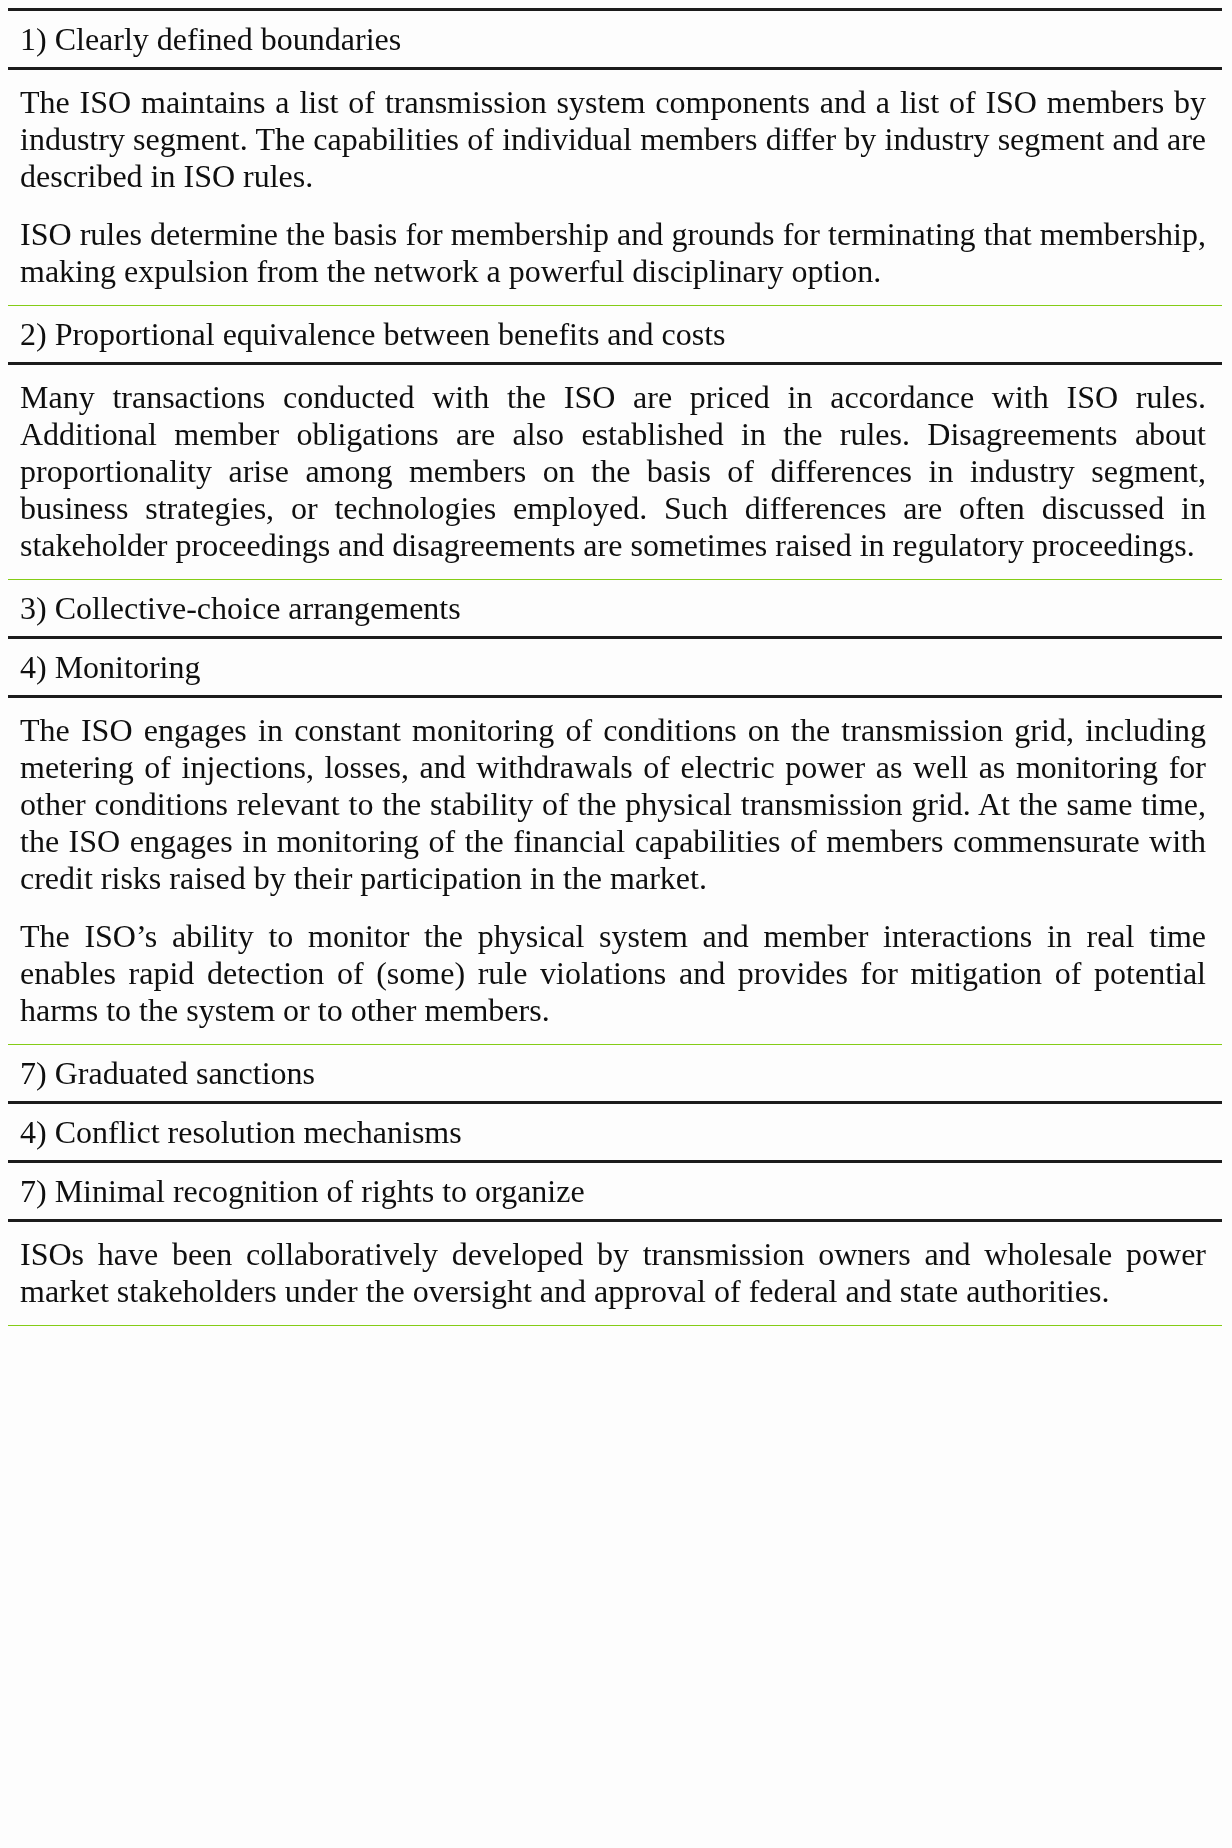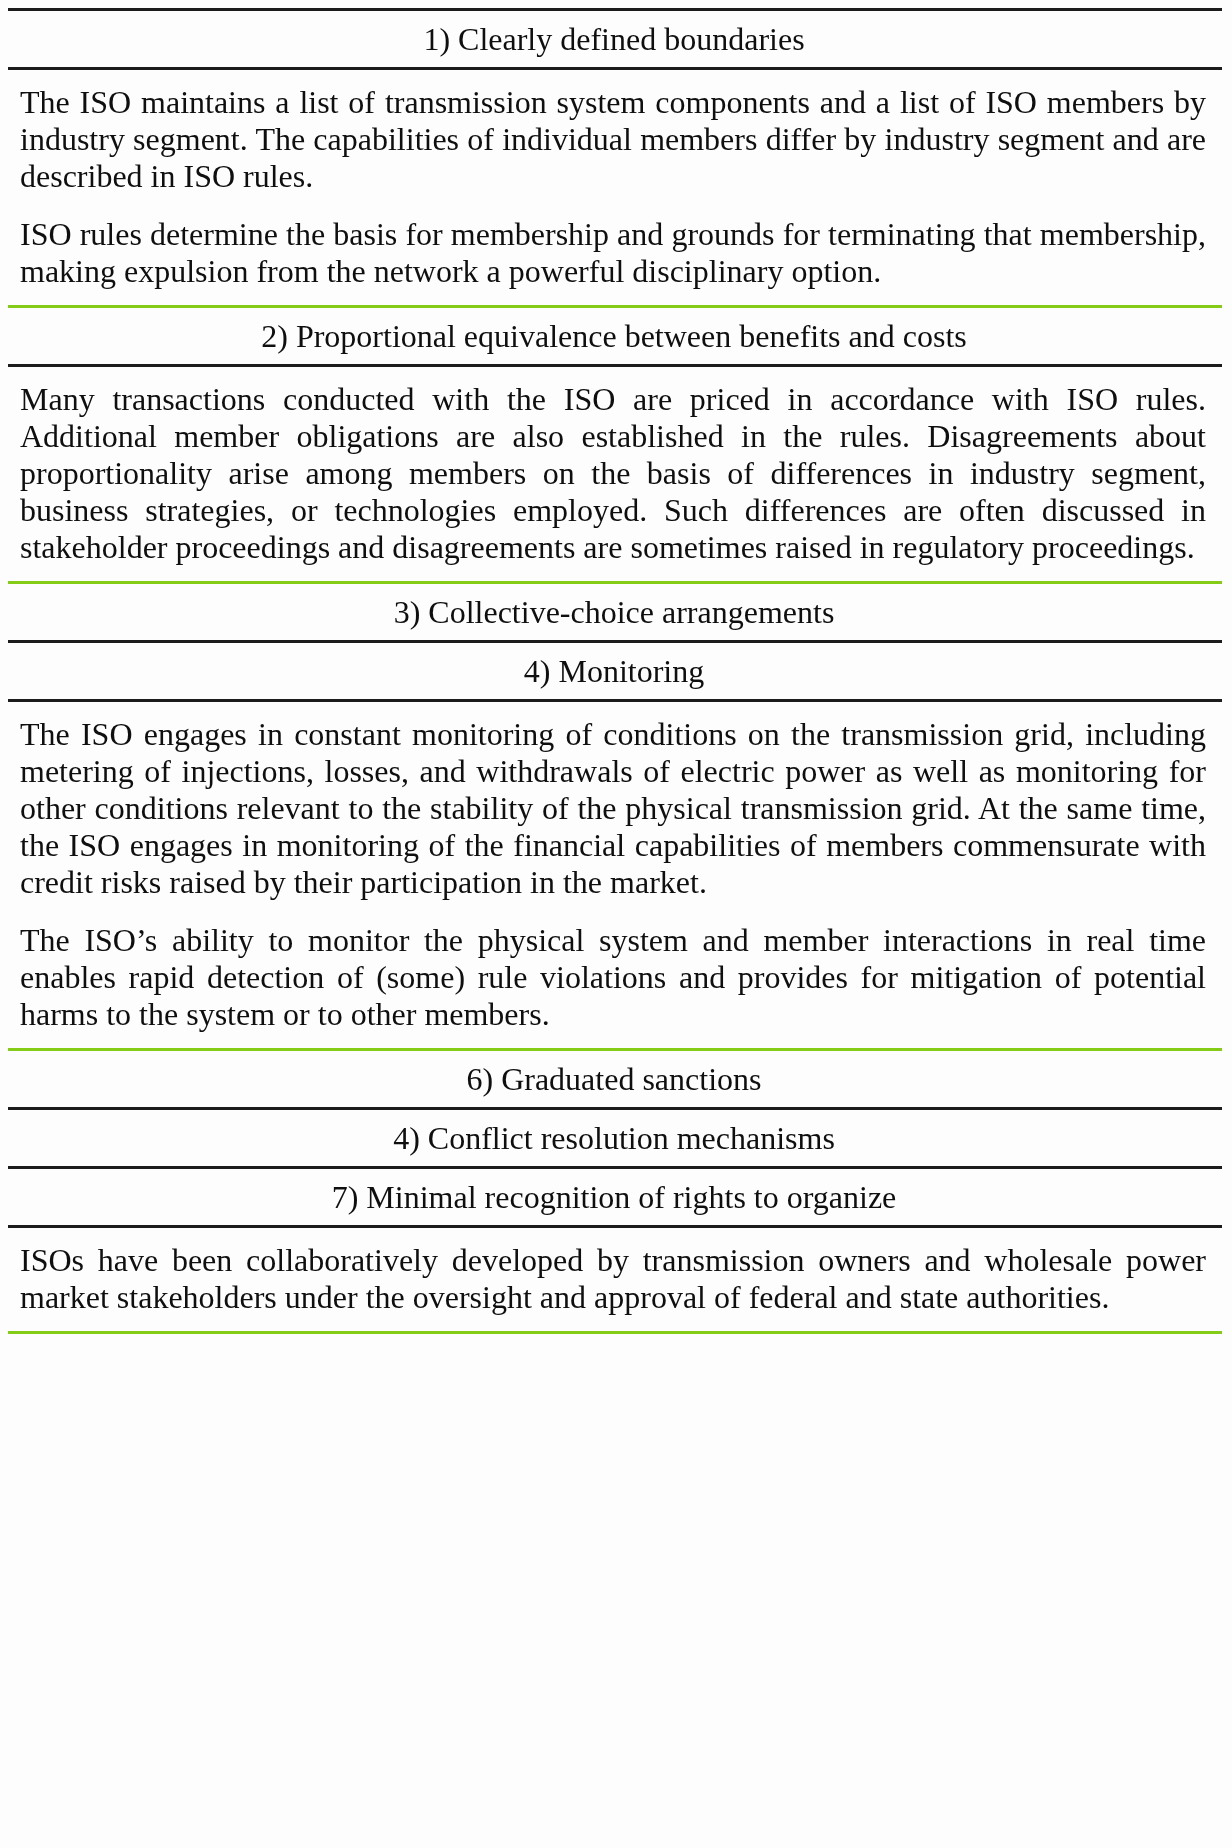--- a/index.html
+++ b/index.html
@@ -20,26 +20,26 @@
   }
   .rules-table {
     width: 100%;
     border-top: 3px solid #1c1c1c;
   }
   .section-header {
     border-bottom: 3px solid #1c1c1c;
     font-size: 32px;
     line-height: 37px;
     padding: 10px 14px 9px 12px;
-    text-align: center;
+    text-align: left;
     white-space: nowrap;
     overflow: hidden;
   }
   .section-body {
-    border-bottom: 3px solid #84cc16;
+    border-bottom: 1px solid #84cc16;
     padding: 14px 16px 15px 12px;
     font-size: 32px;
     line-height: 37px;
     text-align: justify;
   }
   .section-body p {
     margin: 0;
   }
   .section-body p + p {
     margin-top: 21px;
@@ -72,21 +72,21 @@
 
     <div class="section">
       <div class="section-header">4) Monitoring</div>
       <div class="section-body">
         <p>The ISO engages in constant monitoring of conditions on the transmission grid, including metering of injections, losses, and withdrawals of electric power as well as monitoring for other conditions relevant to the stability of the physical transmission grid. At the same time, the ISO engages in monitoring of the financial capabilities of members commensurate with credit risks raised by their participation in the market.</p>
         <p>The ISO’s ability to monitor the physical system and member interactions in real time enables rapid detection of (some) rule violations and provides for mitigation of potential harms to the system or to other members.</p>
       </div>
     </div>
 
     <div class="section">
-      <div class="section-header">6) Graduated sanctions</div>
+      <div class="section-header">7) Graduated sanctions</div>
     </div>
 
     <div class="section">
       <div class="section-header">4) Conflict resolution mechanisms</div>
     </div>
 
     <div class="section">
       <div class="section-header">7) Minimal recognition of rights to organize</div>
       <div class="section-body">
         <p>ISOs have been collaboratively developed by transmission owners and wholesale power market stakeholders under the oversight and approval of federal and state authorities.</p>

